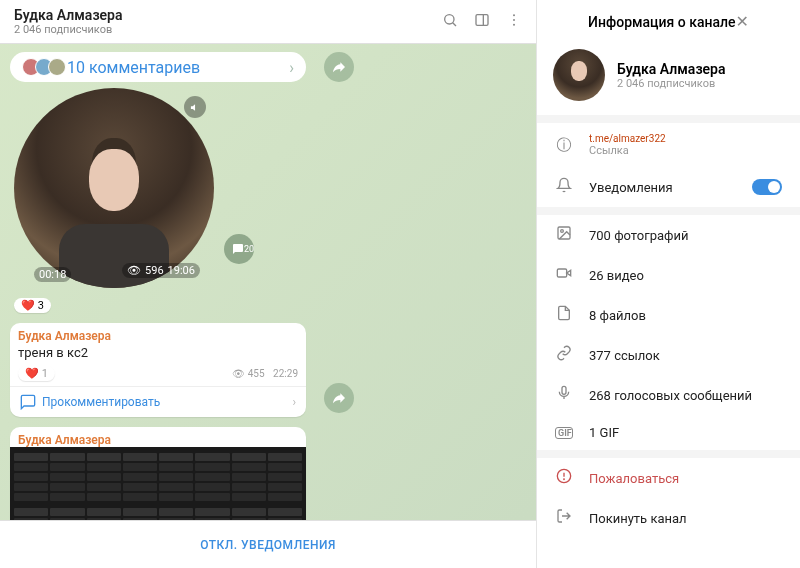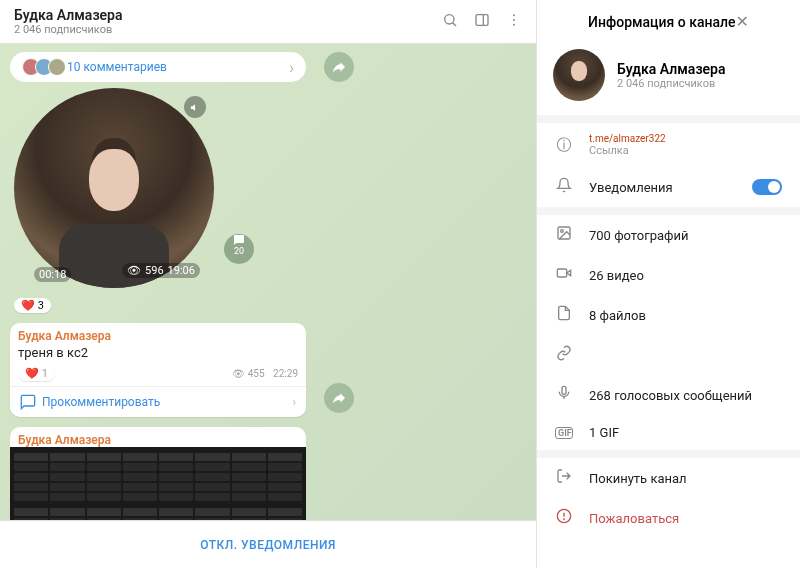--- a/index.html
+++ b/index.html
@@ -10,31 +10,31 @@
 .chat-title-block { flex: 1; }
 .chat-title { font-size: 14px; font-weight: 600; color: #222; }
 .chat-sub { font-size: 11px; color: #888; }
 .header-icons { display: flex; gap: 16px; color: #888; }
 .header-icons span { cursor: pointer; }
 .messages { flex: 1; z-index: 2; padding: 8px 60px 8px 10px; overflow-y: auto; display: flex; flex-direction: column; gap: 6px; }
 .bubble { background: #fff; border-radius: 10px; max-width: 296px; position: relative; box-shadow: 0 1px 1px rgba(0,0,0,0.08); }
 .comments-pill { background: #fff; border-radius: 18px; height: 30px; display: flex; align-items: center; padding: 0 12px; gap: 6px; max-width: 296px; }
 .comments-pill .avatars { display: flex; }
 .mini-av { width: 18px; height: 18px; border-radius: 50%; margin-right: -5px; border: 1.5px solid #fff; }
-.comments-pill .label { color: #3a8de0; font-size: 12px; flex: 1; }
+.comments-pill .label { color: #3a8de0; font-size: 16px; flex: 1; }
 .comments-pill .chev { color: #a7bdb0; }
 .share-circle { position: absolute; width: 30px; height: 30px; border-radius: 50%; background: rgba(130,160,130,0.55); display: flex; align-items: center; justify-content: center; color: #fff; }
 .video-circle-wrap { position: relative; width: 200px; height: 200px; margin-left: 4px; }
 .video-circle { width: 200px; height: 200px; border-radius: 50%; background: radial-gradient(circle at 50% 30%, #5a4838 0%, #3a2d24 45%, #6d5843 70%, #2a1f18 100%); position: relative; overflow: hidden; }
 .video-circle::before { content:""; position:absolute; top:46%; left:50%; transform:translate(-50%,-50%); width:50px; height:62px; border-radius:45% 45% 48% 48%; background:#e8c9b5; box-shadow:0 -14px 0 -3px #3a2e24; }
 .video-circle::after { content:""; position:absolute; top:68%; left:50%; transform:translateX(-50%); width:110px; height:70px; border-radius:26px 26px 0 0; background:#3a3633; }
 .mute-ic { position: absolute; top: 8px; right: 8px; width: 22px; height: 22px; border-radius: 50%; background: rgba(0,0,0,0.35); color: #fff; font-size: 11px; display: flex; align-items: center; justify-content: center; }
 .vid-time { position: absolute; bottom: 6px; left: 14px; color: #fff; font-size: 11px; background: rgba(0,0,0,0.3); padding: 1px 5px; border-radius: 8px; margin-left: 6px; }
 .vid-views { position: absolute; bottom: 10px; right: 14px; color: #fff; font-size: 11px; background: rgba(0,0,0,0.3); padding: 1px 5px; border-radius: 8px; display: flex; gap: 4px; }
-.reply-bubble { position: absolute; right: -40px; bottom: 24px; width: 30px; height: 30px; border-radius: 50%; background: rgba(100,130,100,0.6); display: flex; align-items: center; justify-content: flex-start; color: #fff; flex-direction: column; font-size: 9px; }
+.reply-bubble { position: absolute; right: -40px; bottom: 24px; width: 30px; height: 30px; border-radius: 50%; background: rgba(100,130,100,0.6); display: flex; align-items: center; justify-content: flex-end; color: #fff; flex-direction: row; font-size: 9px; }
 .react-pill { background: #fff; border-radius: 12px; padding: 1px 7px; font-size: 11px; display: inline-flex; align-items: center; gap: 3px; margin: 4px 0 0 4px; box-shadow: 0 1px 1px rgba(0,0,0,0.1); }
 .msg-pad { padding: 6px 8px 4px 8px; }
 .msg-author { color: #e07b3a; font-size: 12px; font-weight: 600; }
 .msg-text { font-size: 13px; color: #222; margin: 2px 0; }
 .msg-meta { font-size: 10px; color: #a0a0a0; text-align: right; display: flex; justify-content: space-between; align-items: center; padding: 0 8px 5px; }
 .msg-meta .views { display: inline-flex; gap: 3px; align-items: center; }
 .comment-row { border-top: 1px solid #eee; padding: 7px 10px; font-size: 12px; color: #3a8de0; display: flex; align-items: center; gap: 6px; }
 .img-attach { width: 100%; height: 110px; background: #1a1a1a; border-radius: 10px 10px 0 0; position: relative; overflow: hidden; }
 .tbl { position: absolute; top: 6px; left: 4px; right: 4px; display: flex; flex-direction: column; gap: 2px; }
 .tbl-row { display: flex; gap: 2px; height: 8px; }
@@ -308,40 +308,41 @@
     <span class="ic"><svg viewBox="0 0 24 24" fill="none" stroke="currentColor" stroke-width="2">
           <path d="M14 2H6a2 2 0 00-2 2v16a2 2 0 002 2h12a2 2 0 002-2V8l-6-6z"></path>
           <path d="M14 2v6h6"></path>
         </svg></span>
     <span class="body">8 файлов</span>
   </div>
   <div class="info-row">
     <span class="ic"><svg viewBox="0 0 24 24" fill="none" stroke="currentColor" stroke-width="2">
           <path d="M10 13a5 5 0 007 0l3-3a5 5 0 00-7-7l-1 1M14 11a5 5 0 00-7 0l-3 3a5 5 0 007 7l1-1"></path>
         </svg></span>
+    <span class="body">377 ссылок</span>
   </div>
   <div class="info-row">
     <span class="ic"><svg viewBox="0 0 24 24" fill="none" stroke="currentColor" stroke-width="2">
           <rect x="9" y="2" width="6" height="12" rx="3"></rect>
           <path d="M5 10a7 7 0 0014 0M12 17v4"></path>
         </svg></span>
     <span class="body">268 голосовых сообщений</span>
   </div>
   <div class="info-row">
     <span class="ic" style="font-size:9px;border:1px solid #888;border-radius:3px;padding:0 2px;font-weight:600">GIF</span>
     <span class="body">1 GIF</span>
   </div>
   <div class="sep-block"></div>
-  <div class="info-row">
-    <span class="ic"><svg viewBox="0 0 24 24" fill="none" stroke="currentColor" stroke-width="2">
-          <path d="M9 21H5a2 2 0 01-2-2V5a2 2 0 012-2h4M16 17l5-5-5-5M21 12H9"></path>
-        </svg></span>
-    <span class="body">Покинуть канал</span>
-  </div>
   <div class="info-row danger">
     <span class="ic"><svg viewBox="0 0 24 24" fill="none" stroke="currentColor" stroke-width="2">
           <circle cx="12" cy="12" r="10"></circle>
           <line x1="12" y1="7" x2="12" y2="13"></line>
           <circle cx="12" cy="17" r="0.5" fill="currentColor"></circle>
         </svg></span>
     <span class="body">Пожаловаться</span>
   </div>
+  <div class="info-row">
+    <span class="ic"><svg viewBox="0 0 24 24" fill="none" stroke="currentColor" stroke-width="2">
+          <path d="M9 21H5a2 2 0 01-2-2V5a2 2 0 012-2h4M16 17l5-5-5-5M21 12H9"></path>
+        </svg></span>
+    <span class="body">Покинуть канал</span>
+  </div>
 </div>
 
 </body></html>

